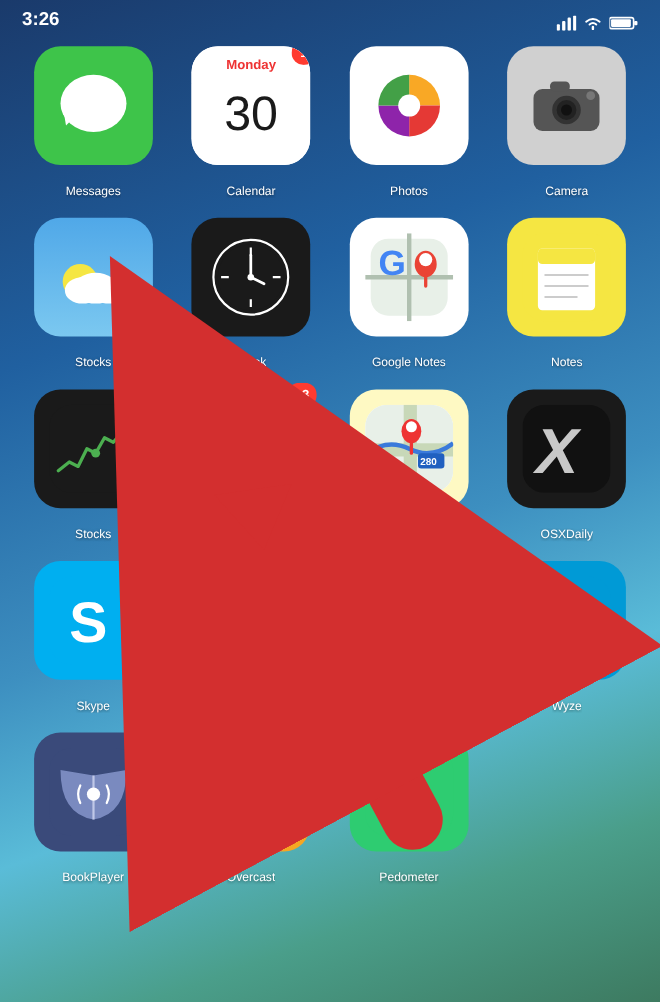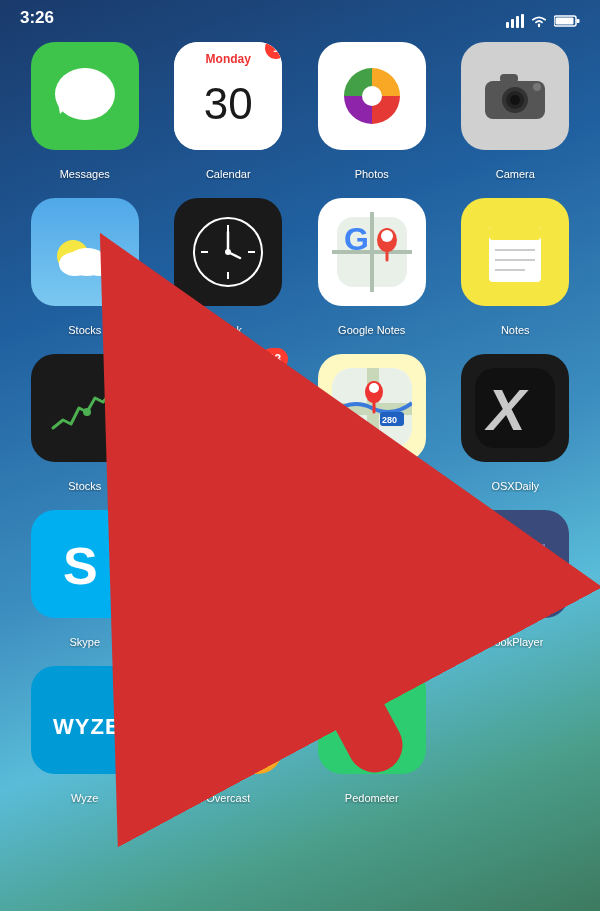--- a/index.html
+++ b/index.html
@@ -413,43 +413,43 @@
       <svg width="80" height="80" viewBox="0 0 80 80">
         <rect width="80" height="80" rx="20" fill="#1da1f2"></rect>
 
         <path d="M66 24 Q58 28 50 27 Q56 20 54 14 Q47 18 44 26 Q36 26 22 16 Q20 26 30 32 Q24 32 20 30 Q20 40 32 42 Q26 44 22 43 Q26 52 38 52 Q28 60 14 58 Q28 66 46 62 Q62 58 66 40 Q70 36 72 28 Z" fill="white"></path>
       </svg>
     </div>
     <span class="app-label">Twitter</span>
   </div>
 
   <div class="app-item">
+    <div class="app-icon icon-wyze">
+      <svg width="80" height="80" viewBox="0 0 80 80">
+        <rect width="80" height="80" rx="20" fill="#009ad6"></rect>
+        <text x="8" y="54" font-size="22" font-weight="800" fill="white" font-family="Arial" letter-spacing="1">WYZE</text>
+      </svg>
+    </div>
+    <span class="app-label">Wyze</span>
+  </div>
+
+  <div class="app-item">
     <div class="app-icon icon-bookplayer">
       <svg width="80" height="80" viewBox="0 0 80 80">
         <rect width="80" height="80" rx="20" fill="#3a4a7a"></rect>
 
         <path d="M10 20 Q10 60 40 65 Q70 60 70 20 L40 25 Z" fill="#7a8abf"></path>
         <line x1="40" y1="25" x2="40" y2="65" stroke="#c0c8e8" stroke-width="2"></line>
 
         <circle cx="40" cy="42" r="6" fill="white"></circle>
         <path d="M28 34 Q24 42 28 50" stroke="white" stroke-width="2" fill="none" stroke-linecap="round"></path>
         <path d="M52 34 Q56 42 52 50" stroke="white" stroke-width="2" fill="none" stroke-linecap="round"></path>
       </svg>
     </div>
     <span class="app-label">BookPlayer</span>
-  </div>
-
-  <div class="app-item">
-    <div class="app-icon icon-wyze">
-      <svg width="80" height="80" viewBox="0 0 80 80">
-        <rect width="80" height="80" rx="20" fill="#009ad6"></rect>
-        <text x="8" y="54" font-size="22" font-weight="800" fill="white" font-family="Arial" letter-spacing="1">WYZE</text>
-      </svg>
-    </div>
-    <span class="app-label">Wyze</span>
   </div>
 
   <div class="app-item">
     <div class="app-icon icon-overcast">
       <svg width="80" height="80" viewBox="0 0 80 80">
         <rect width="80" height="80" rx="20" fill="#f5a623"></rect>
 
         <circle cx="40" cy="48" r="8" fill="white"></circle>
         <path d="M24 32 Q40 16 56 32" stroke="white" stroke-width="3" fill="none" stroke-linecap="round"></path>
         <path d="M18 24 Q40 4 62 24" stroke="white" stroke-width="3" fill="none" stroke-linecap="round"></path>

